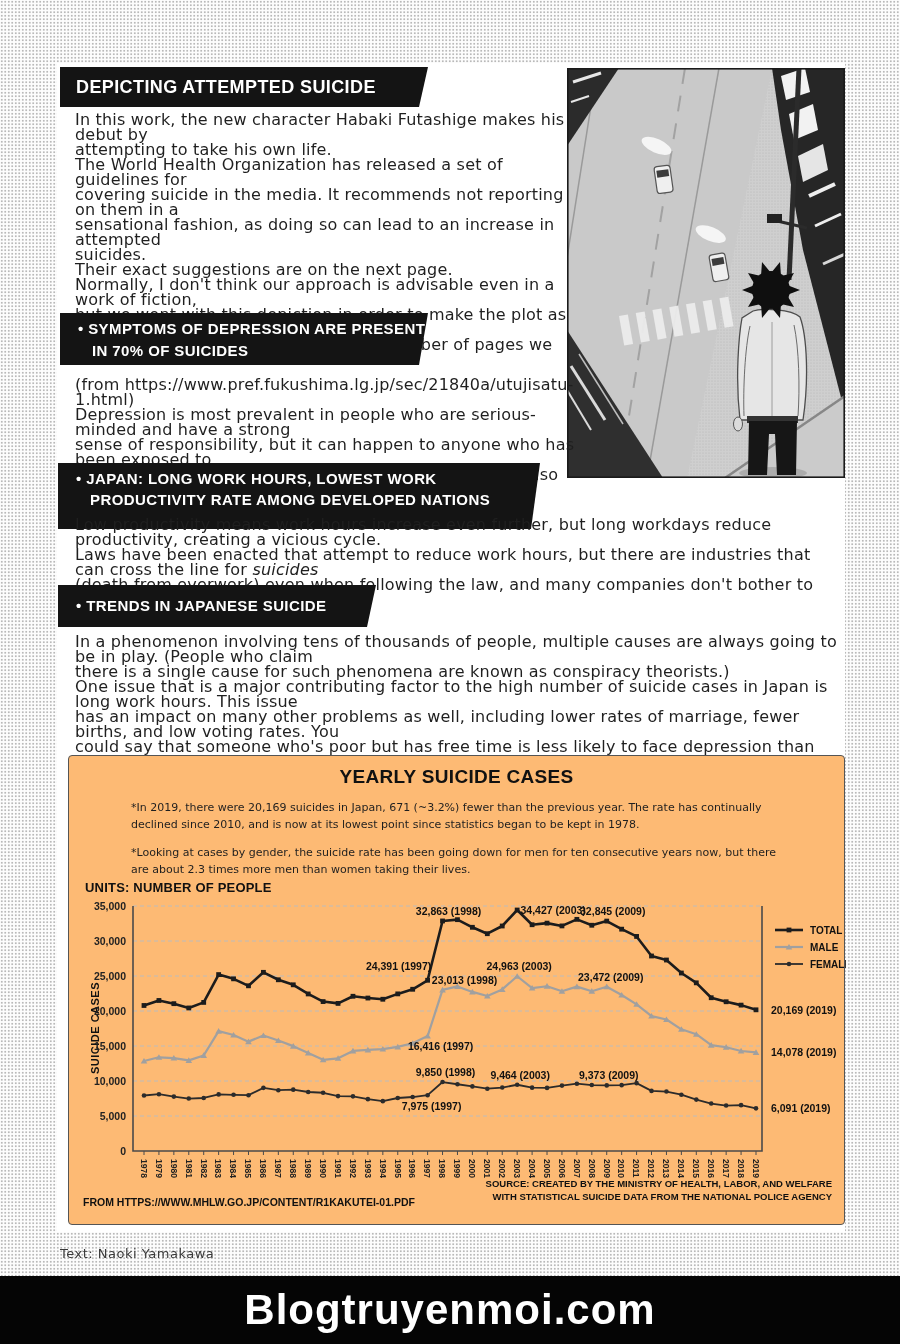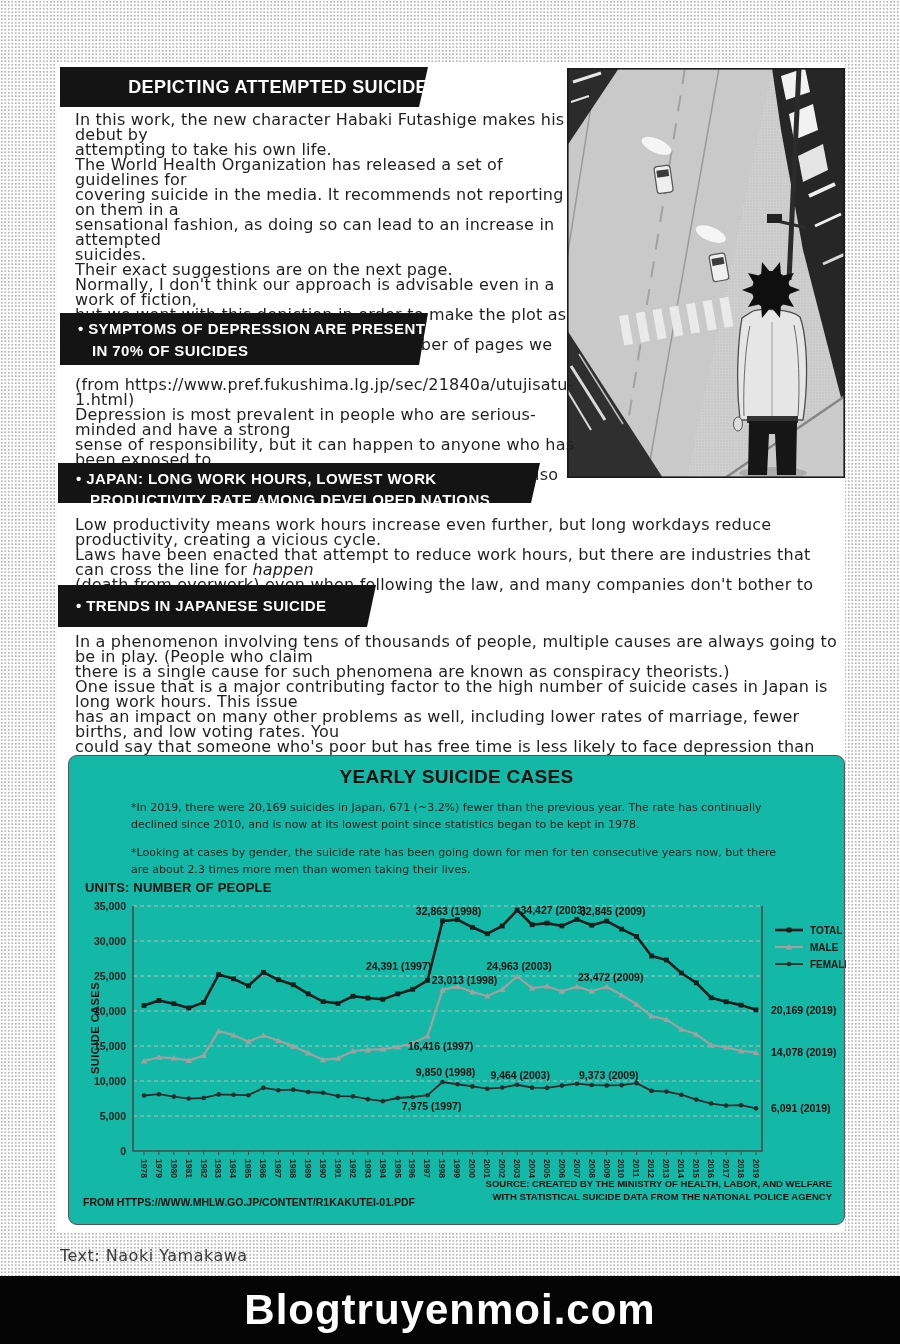--- a/index.html
+++ b/index.html
@@ -8,45 +8,45 @@
     background-image:radial-gradient(circle,#b9b9b9 0.7px,rgba(0,0,0,0) 0.95px);
     background-size:3.5px 3.5px;
     font-family:"DejaVu Sans",sans-serif;color:#222;}
   .panel{position:absolute;left:57px;top:63px;width:788px;height:1169px;background:#ffffff;}
   .hdr{position:absolute;background:#141414;color:#fff;
     font-family:"Liberation Sans",sans-serif;font-weight:700;letter-spacing:.4px;
     clip-path:polygon(0 0,100% 0,calc(100% - 9px) 100%,0 100%);}
   .hdr .l{padding-left:18px;}
   .hdr .l2{padding-left:32px;}
   .h1{left:3px;top:4px;width:368px;height:40px;font-size:18px;line-height:40px;}
-  .h1 .l{padding-left:28px;text-align:right;}
+  .h1 .l{padding-left:16px;}
   .h2{left:3px;top:250px;width:368px;height:52px;font-size:15px;line-height:22px;padding-top:5px;box-sizing:border-box;}
-  .h3{left:1px;top:400px;width:482px;height:40px;font-size:15px;line-height:21px;padding-top:5px;box-sizing:border-box;}
+  .h3{left:1px;top:400px;width:482px;height:66px;font-size:15px;line-height:21px;padding-top:5px;box-sizing:border-box;}
   .h4{left:1px;top:522px;width:318px;height:42px;font-size:15px;line-height:42px;}
   .body{position:absolute;font-size:16px;line-height:15px;color:#1f1f1f;white-space:pre-line;letter-spacing:.2px;}
   .p1{left:18px;top:49px;width:500px;}
   .p2{left:18px;top:314px;width:500px;}
   .p3{left:18px;top:454px;width:768px;}
   .p4{left:18px;top:571px;width:768px;}
   .illust{position:absolute;left:510px;top:5px;width:278px;height:410px;}
-  .chartbox{position:absolute;left:11px;top:692px;width:777px;height:470px;background:#14b8a6;
-    border:1.6px solid #555;border-radius:9px;box-sizing:border-box;}
+  .chartbox{position:absolute;left:11px;top:692px;width:777px;height:470px;background:#fdba74;
+    border:1.6px solid #555;border-radius:4px;box-sizing:border-box;}
   .ctitle{position:absolute;left:0;top:10px;width:100%;text-align:center;
     font-family:"Liberation Sans",sans-serif;font-weight:700;font-size:19px;color:#111;letter-spacing:.3px;}
   .cnote{position:absolute;left:62px;width:660px;font-size:11px;line-height:16.5px;white-space:pre-line;color:#1f1f1f;}
   .n1{top:44px;} .n2{top:89px;}
   .units{position:absolute;left:16px;top:124px;font-family:"Liberation Sans",sans-serif;
     font-weight:700;font-size:13px;color:#111;letter-spacing:.2px;}
   .ylab{position:absolute;left:-96px;top:265px;width:245px;height:14px;text-align:center;
     transform:rotate(-90deg);font-family:"Liberation Sans",sans-serif;font-weight:700;font-size:11px;color:#111;letter-spacing:.5px;}
   .fromlab{position:absolute;left:14px;top:440px;font-family:"Liberation Sans",sans-serif;
     font-weight:700;font-size:10.5px;color:#111;}
   .srclab{position:absolute;right:12px;top:421px;text-align:right;
     font-family:"Liberation Sans",sans-serif;font-weight:700;font-size:9.5px;line-height:13px;color:#111;}
-  .credit{position:absolute;left:60px;top:1246px;font-size:16px;color:#3a3a3a;letter-spacing:.5px;}
+  .credit{position:absolute;left:60px;top:1246px;font-size:13px;color:#3a3a3a;letter-spacing:.5px;}
   .footerbar{position:absolute;left:0;top:1276px;width:900px;height:68px;background:#050505;
     display:flex;align-items:center;justify-content:center;}
   .footerbar span{color:#fff;font-family:"Liberation Sans",sans-serif;font-weight:700;
     font-size:42px;letter-spacing:1px;}
   svg text{font-family:"Liberation Sans",sans-serif;}
 </style>
 </head>
 <body>
 
 <div class="page">
@@ -148,21 +148,21 @@
     <div class="body p2">(from https://www.pref.fukushima.lg.jp/sec/21840a/utujisatu-1.html)
 Depression is most prevalent in people who are serious-minded and have a strong
 sense of responsibility, but it can happen to anyone who has been exposed to
 extreme stress for a long period of time. Lack of sleep also increases stress.</div>
 
     <div class="hdr h3">
       <div class="l">• JAPAN: LONG WORK HOURS, LOWEST WORK</div>
       <div class="l2">PRODUCTIVITY RATE AMONG DEVELOPED NATIONS</div>
     </div>
     <div class="body p3"><span>Low productivity means work hours increase even further, but long workdays reduce productivity, creating a vicious cycle.
-Laws have been enacted that attempt to reduce work hours, but there are industries that can cross the line for </span><i>happen</i><span>
+Laws have been enacted that attempt to reduce work hours, but there are industries that can cross the line for </span><i>suicides</i><span>
 (death from overwork) even when following the law, and many companies don't bother to follow labor regulations.</span></div>
 
     <div class="hdr h4">
       <div class="l">• TRENDS IN JAPANESE SUICIDE RATES</div>
     </div>
     <div class="body p4">In a phenomenon involving tens of thousands of people, multiple causes are always going to be in play. (People who claim
 there is a single cause for such phenomena are known as conspiracy theorists.)
 One issue that is a major contributing factor to the high number of suicide cases in Japan is long work hours. This issue
 has an impact on many other problems as well, including lower rates of marriage, fewer births, and low voting rates. You
 could say that someone who's poor but has free time is less likely to face depression than someone who's both poor and

